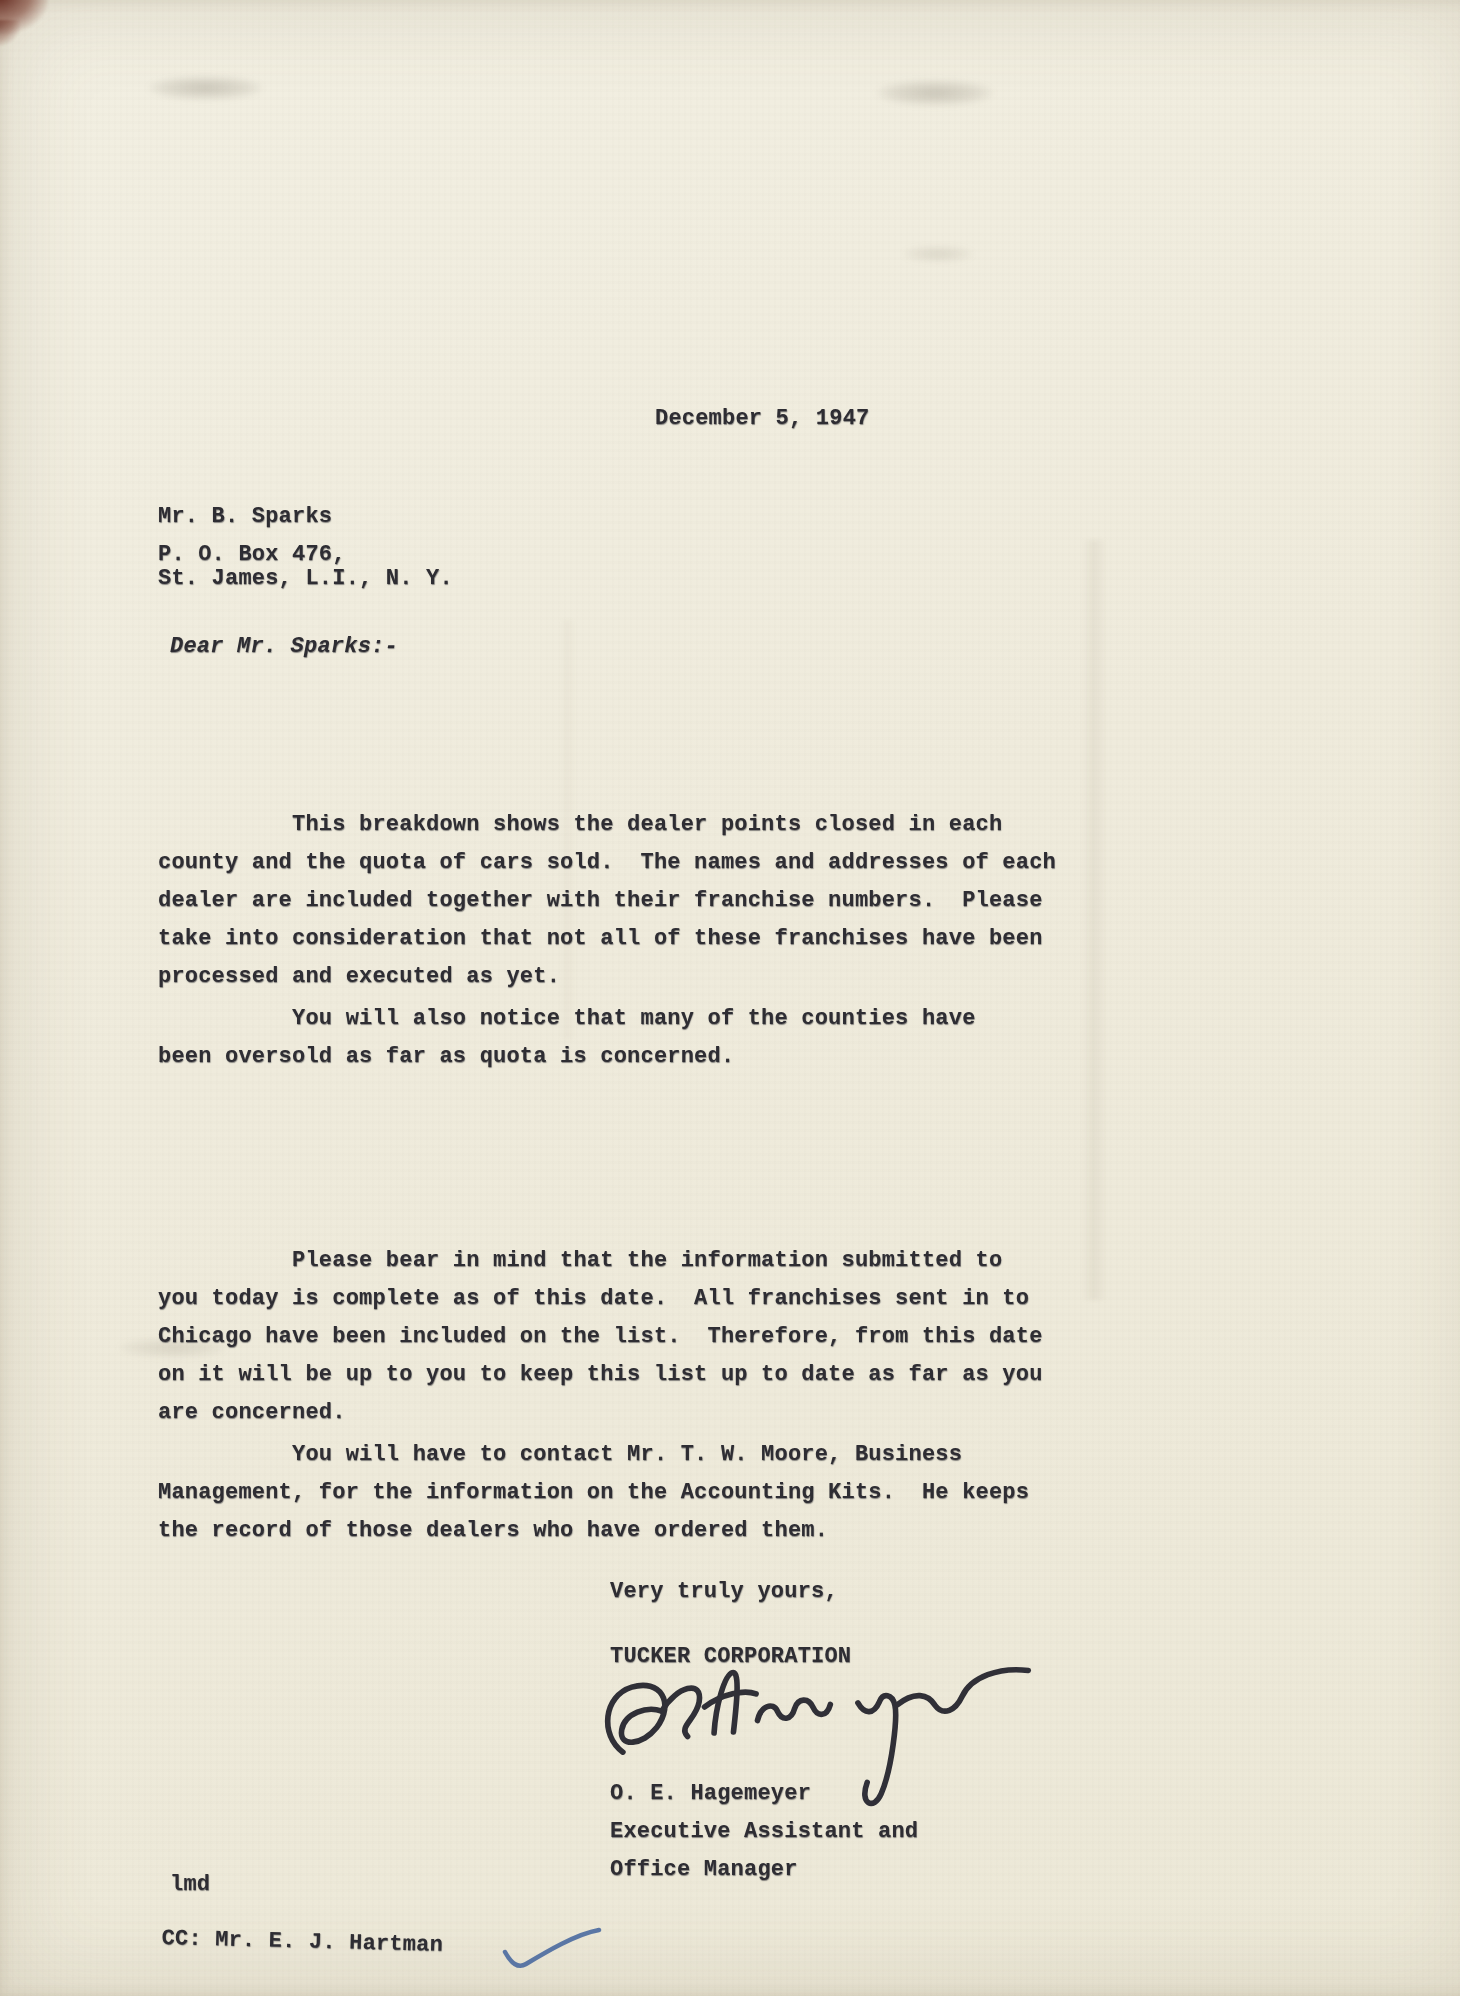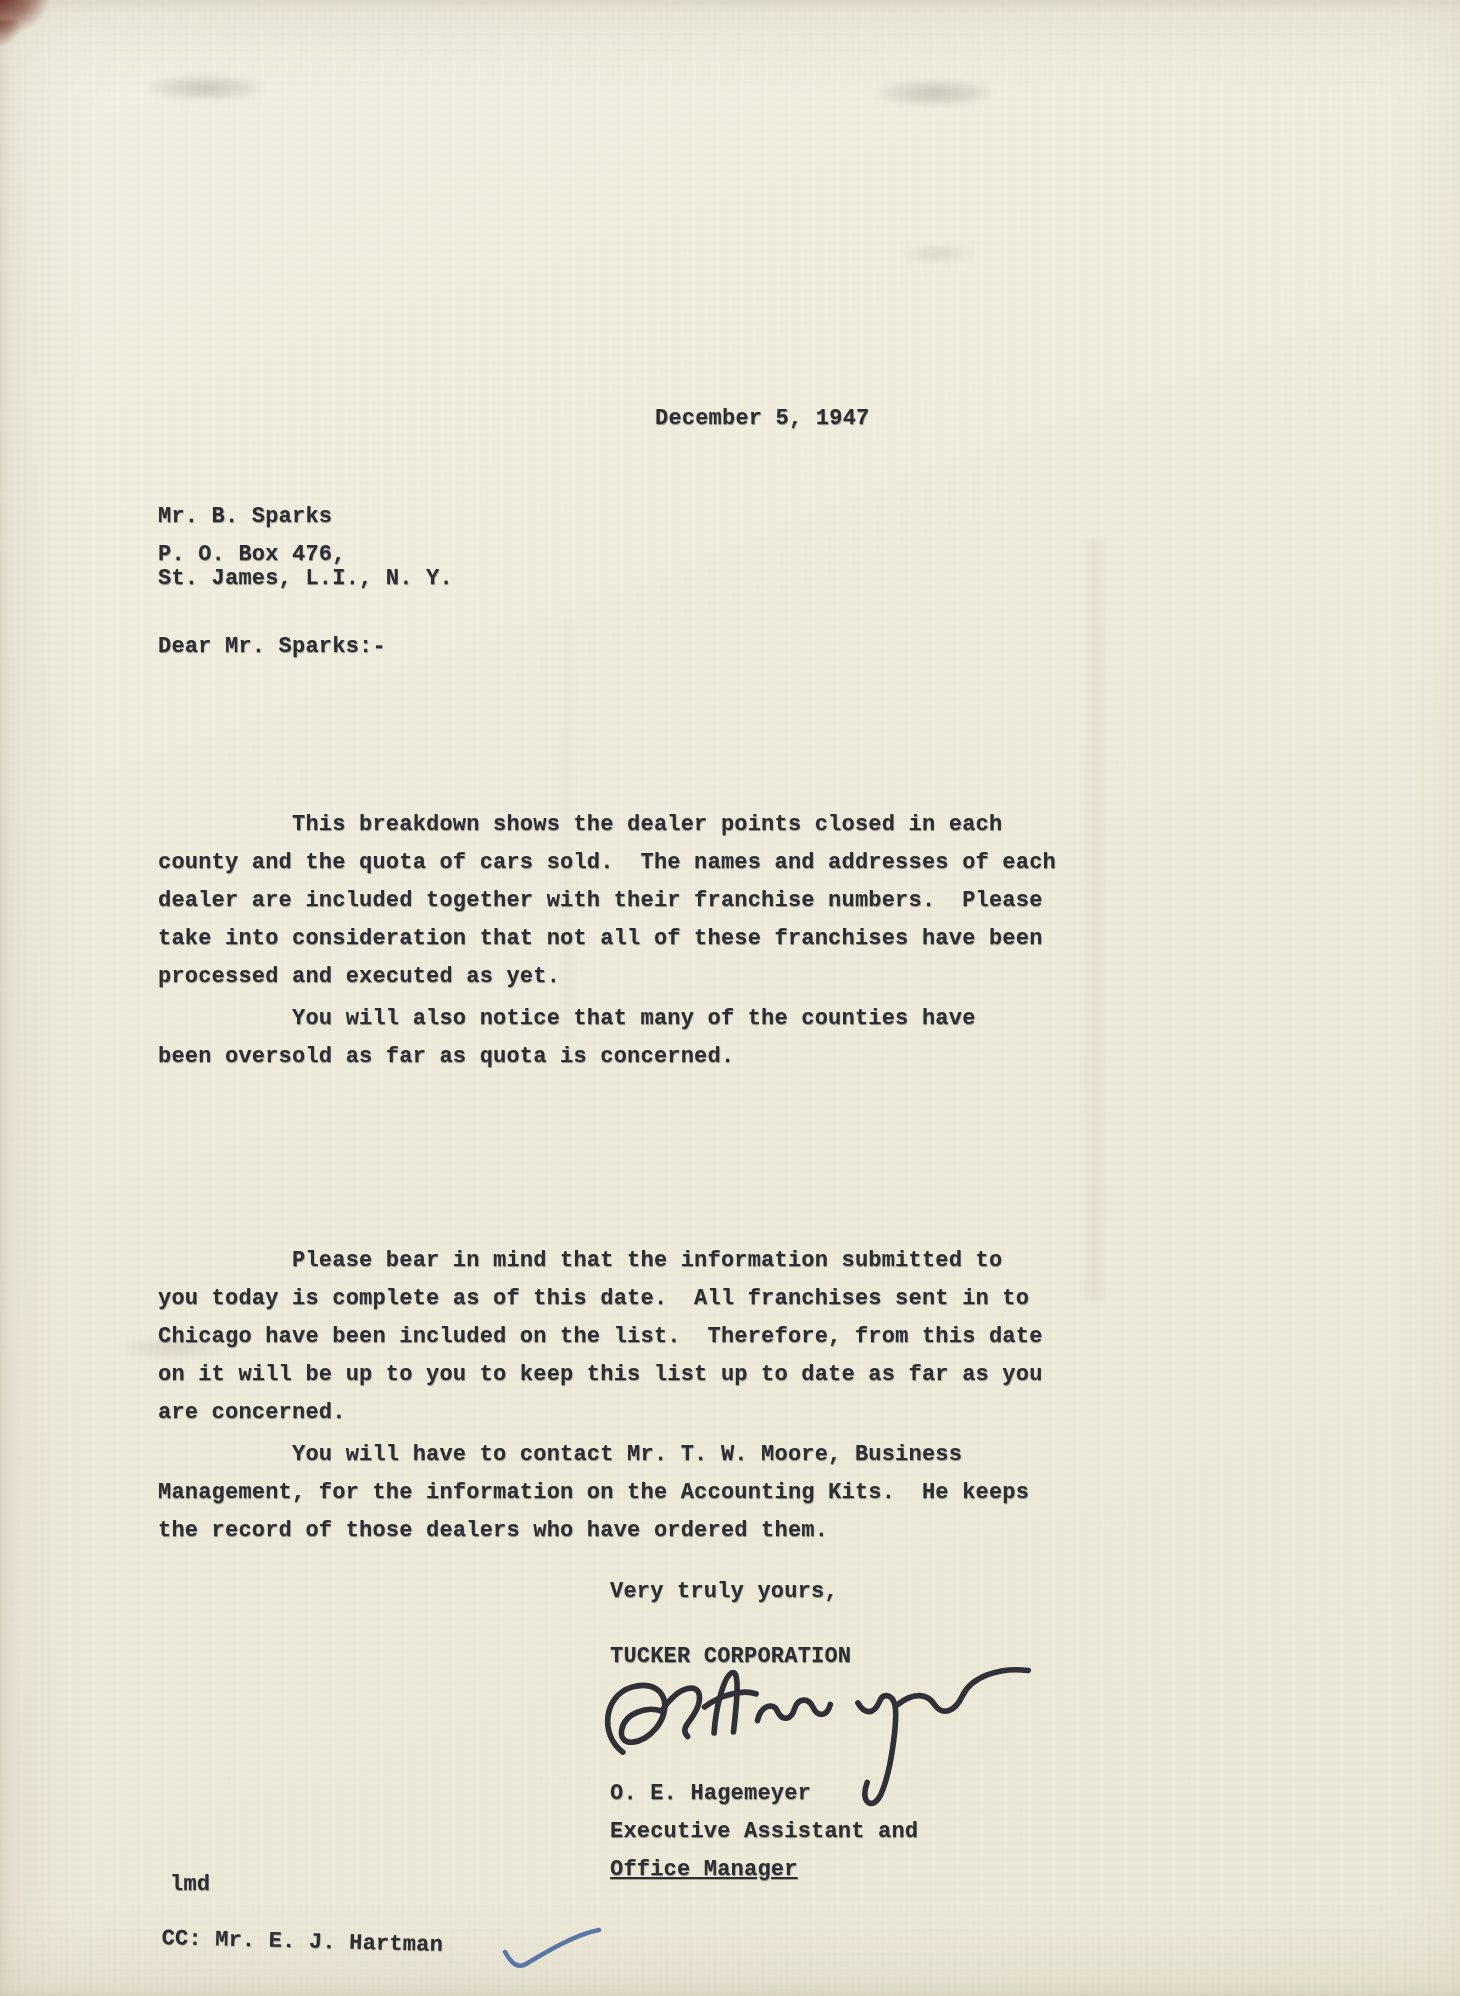--- a/index.html
+++ b/index.html
@@ -59,21 +59,21 @@
   <div class="smudge s-faint" style="left:118px; top:1338px; width:110px; height:20px;"></div>
   <div class="crease" style="left:1082px; top:540px; width:26px; height:760px;"></div>
   <div class="crease" style="left:560px; top:620px; width:16px; height:420px; opacity:0.6;"></div>
 
   <div class="typed" style="left:655px; top:400px;">December 5, 1947</div>
 
   <div class="typed" style="left:158px; top:498px;">Mr. B. Sparks</div>
   <div class="typed" style="left:158px; top:536px;">P. O. Box 476,</div>
   <div class="typed" style="left:158px; top:560px;">St. James, L.I., N. Y.</div>
 
-  <div class="typed" style="left:158px; top:628px;">Dear Mr. Sparks:-</div>
+  <div class="typed" style="left:170px; top:628px;font-style:italic;">Dear Mr. Sparks:-</div>
 
   <div class="typed para" style="left:158px; top:806px;">          This breakdown shows the dealer points closed in each
 county and the quota of cars sold.  The names and addresses of each
 dealer are included together with their franchise numbers.  Please
 take into consideration that not all of these franchises have been
 processed and executed as yet.</div>
   <div class="typed para" style="left:158px; top:1000px;">          You will also notice that many of the counties have
 been oversold as far as quota is concerned.</div>
   <div class="typed para" style="left:158px; top:1242px;">          Please bear in mind that the information submitted to
 you today is complete as of this date.  All franchises sent in to
@@ -96,21 +96,21 @@
         <path d="M112,42 C130,30 152,27 163,32"></path>
         <path d="M163,58 C167,44 179,40 183,50 C187,60 196,60 200,48 C204,38 214,38 218,48 C222,58 231,58 235,46"></path>
         <path d="M262,46 C268,58 277,58 283,46 C287,37 296,39 298,50 C300,62 292,112 280,136 C272,152 258,145 267,124"></path>
         <path d="M300,50 C318,37 331,41 337,52 C345,64 357,58 364,45 C374,26 402,18 430,23"></path>
       </g>
     </svg>
   </div>
 
   <div class="typed" style="left:610px; top:1775px;">O. E. Hagemeyer</div>
   <div class="typed" style="left:610px; top:1813px;">Executive Assistant and</div>
-  <div class="typed" style="left:610px; top:1851px;text-decoration:underline;">Office Manager</div>
+  <div class="typed" style="left:610px; top:1851px;">Office Manager</div>
 
   <div class="typed" style="left:170px; top:1866px;">lmd</div>
   <div class="typed cc-line" style="left:162px; top:1920px;">CC: Mr. E. J. Hartman</div>
 
   <div class="checkmark-wrap" style="left:496px; top:1922px; width:110px; height:58px;">
     <svg width="110" height="58" viewBox="0 0 110 58" fill="none">
       <path d="M9,30 C15,41 22,47 30,42 C50,30 80,12 103,8" stroke="#41639c" stroke-width="4.5" stroke-linecap="round" fill="none" opacity="0.85"></path>
     </svg>
   </div>
 

